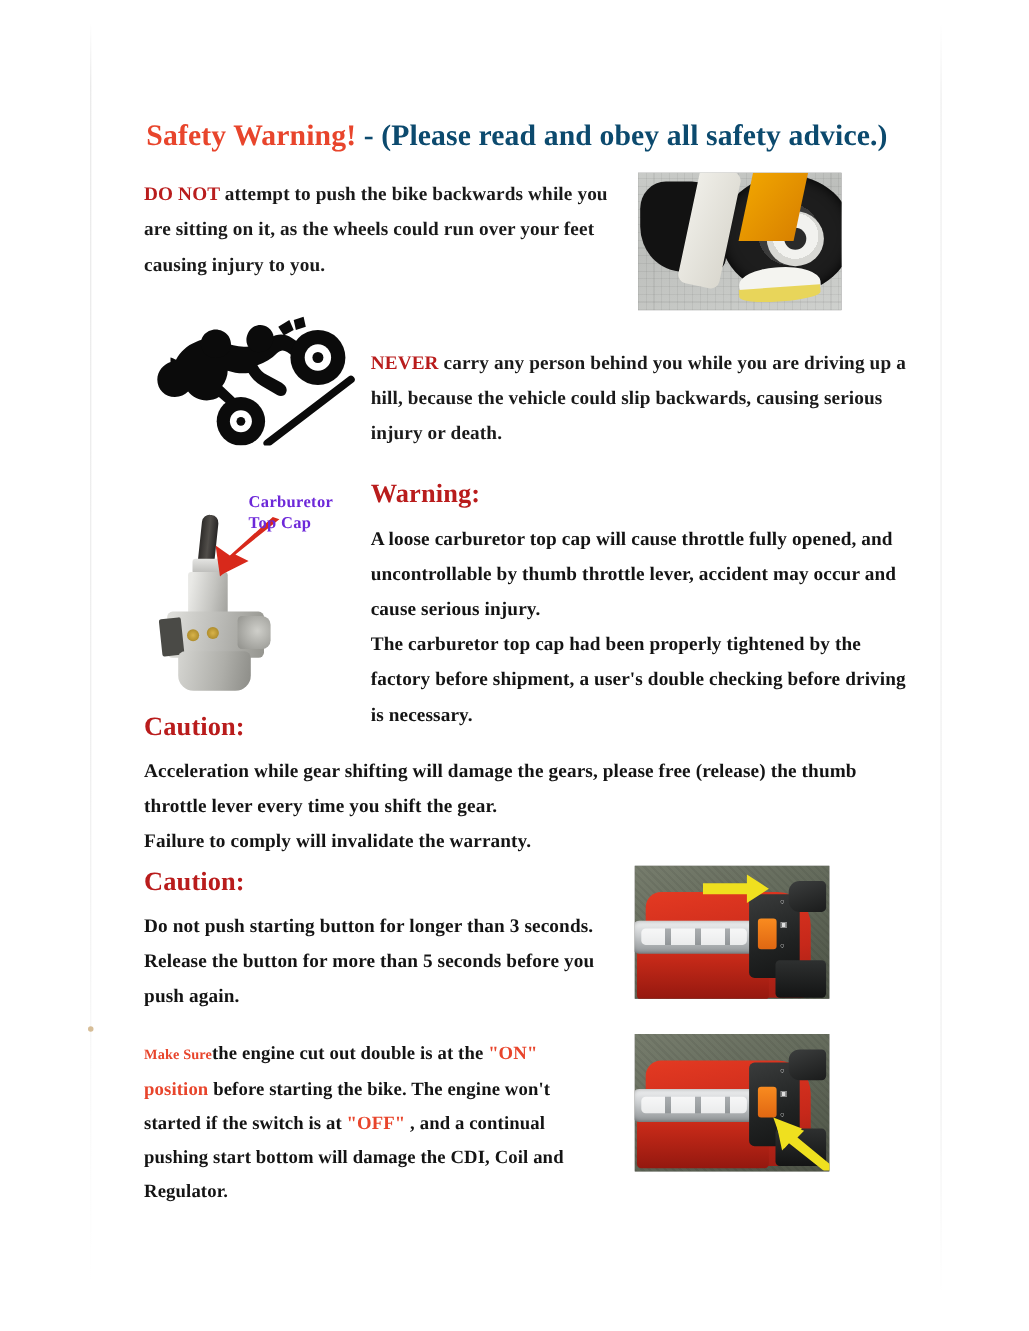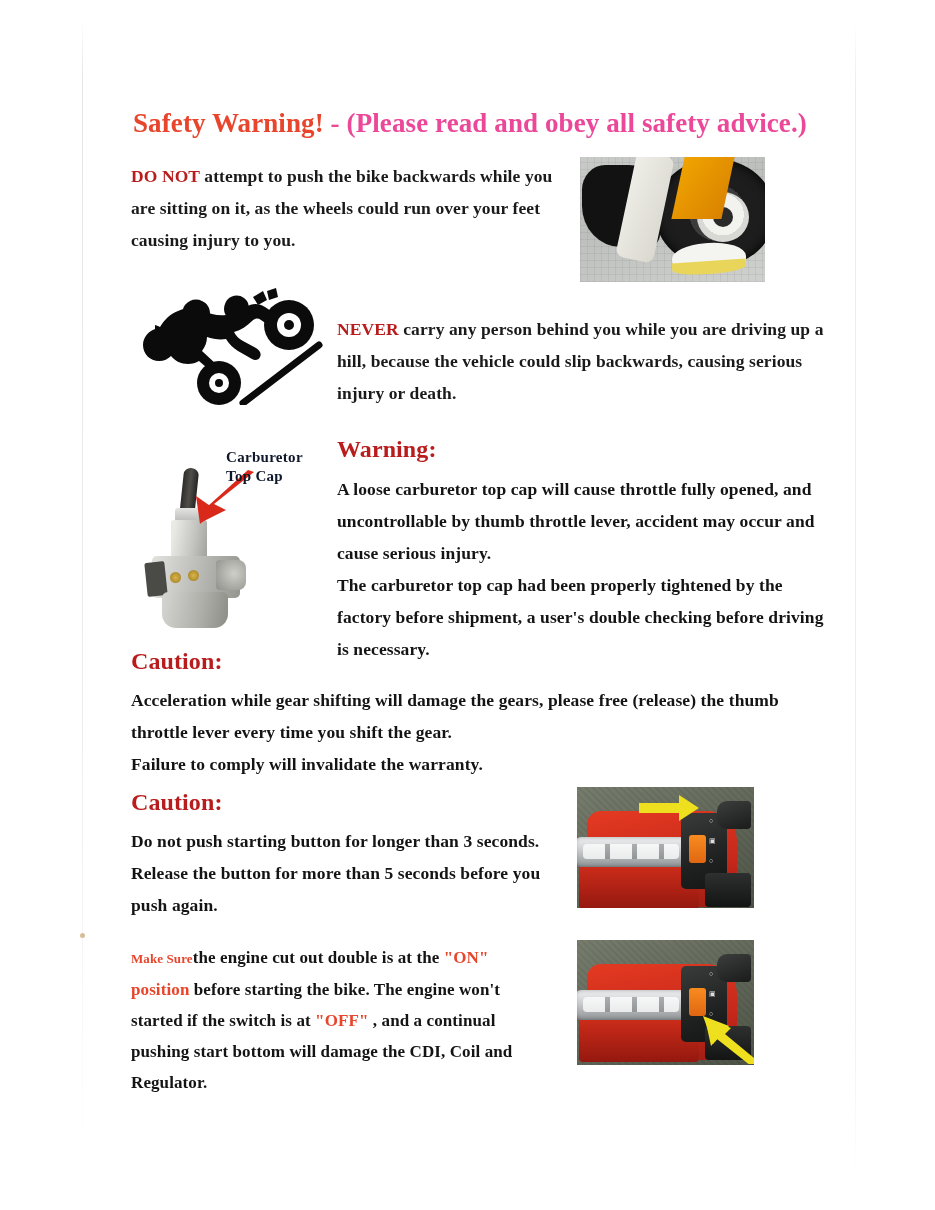--- a/index.html
+++ b/index.html
@@ -54,21 +54,21 @@
     font-size: 17.5px;
     letter-spacing: .1px;
   }
 
   
   #title-line {
     left: 133px; top: 108px;
     font-size: 27px;
   }
   #title-line .t-red { color: #e8452c; }
-  #title-line .t-dark { color: #ec4899; }
+  #title-line .t-dark { color: #0c4a6e; }
 
   
   .photo {
     position: absolute;
     overflow: hidden;
     background: #888;
   }
 
   
   #photo-foot {
@@ -278,21 +278,21 @@
   #h-caution-2 { left: 131px; top: 789px; font-size: 24px; }
   #p-caution-2 { left: 131px; top: 825px; width: 440px; }
   #p-makesure  { left: 131px; top: 942px; width: 420px; line-height: 31px; font-size: 17px; }
   #p-makesure .ms-head { color: #e8452c; font-size: 13px; }
   #p-makesure .ms-red { color: #e8452c; }
 
   #lbl-carb-top-cap {
     position: absolute;
     left: 226px; top: 448px;
     width: 120px;
-    color: #0f172a;
+    color: #6d28d9;
     font-weight: bold;
     font-size: 15px;
     line-height: 19px;
     letter-spacing: .3px;
   }
 </style>
 </head>
 <body>
 
 <div class="page">

